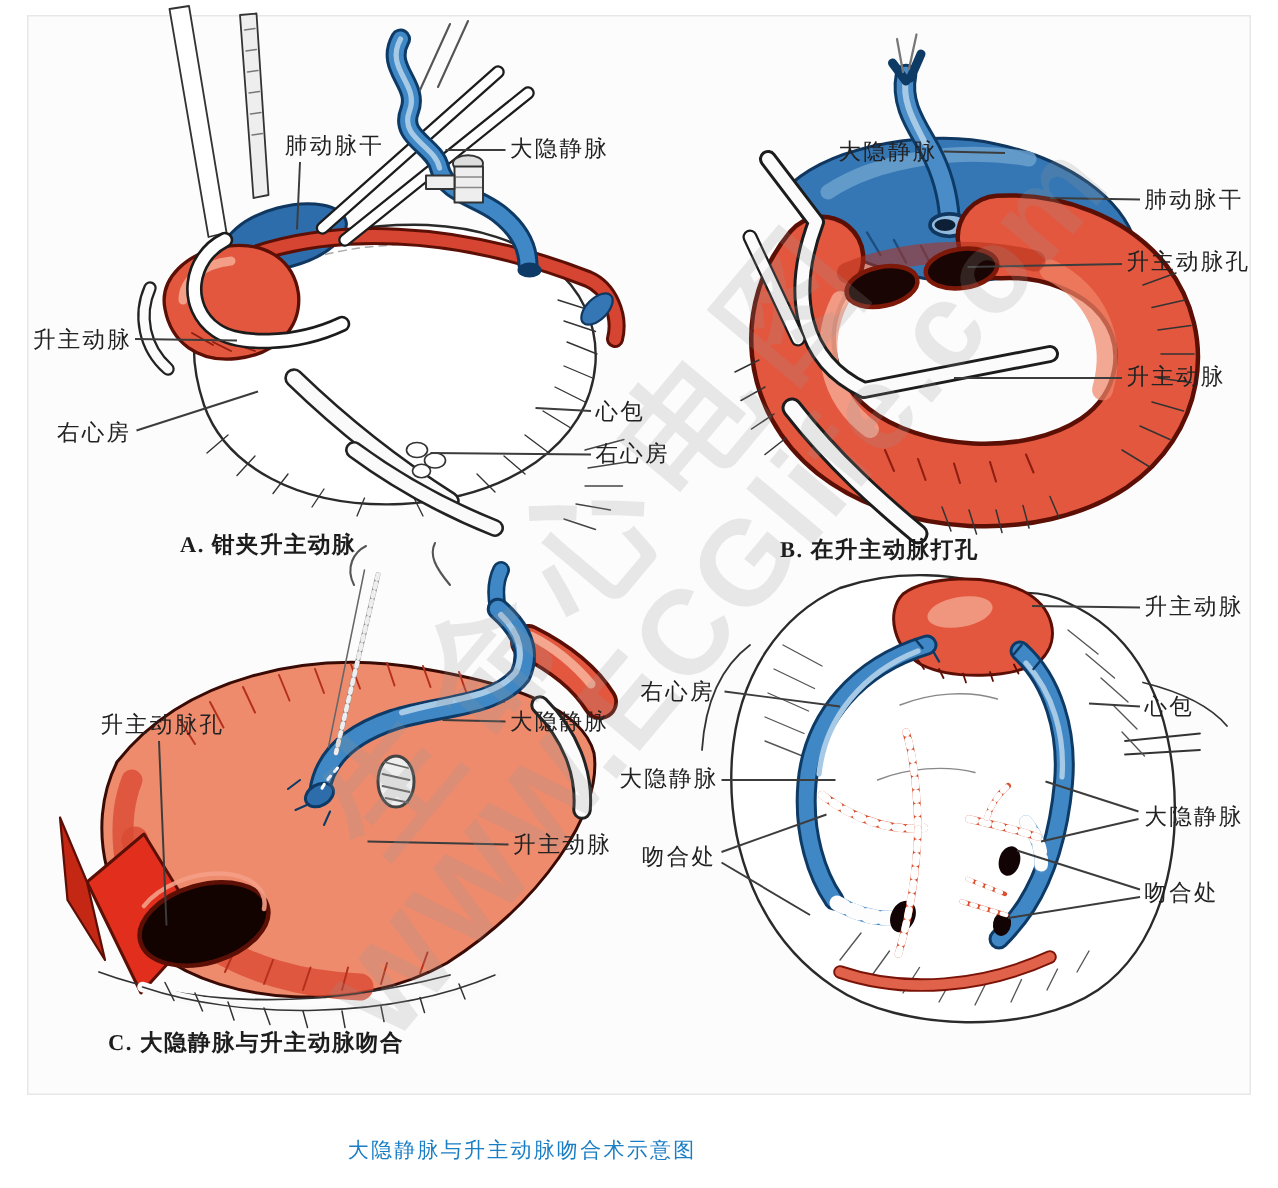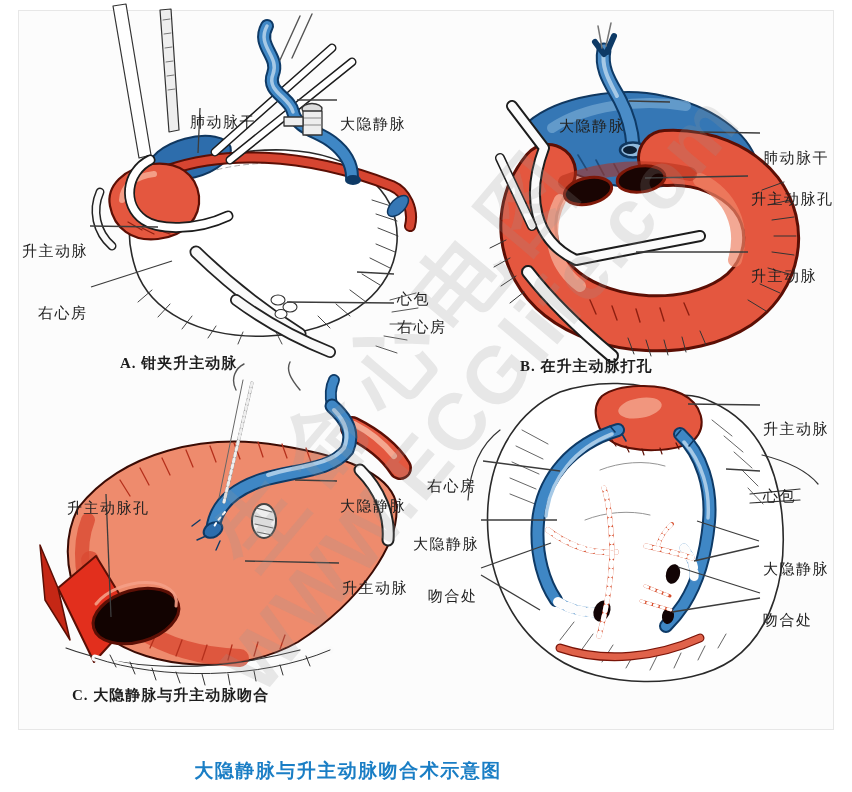--- a/index.html
+++ b/index.html
@@ -2,25 +2,25 @@
 <html><head>
 <meta charset="utf-8">
 <style>
   html,body{margin:0;padding:0;background:#fff;}
   #stage{position:relative;width:852px;height:792px;background:#fff;overflow:hidden;
          font-family:"Liberation Serif",serif;}
   .frame{position:absolute;left:18px;top:10px;width:816px;height:720px;
          background:#fcfcfc;border:1px solid #e7e7e7;box-sizing:border-box;}
   svg.art{position:absolute;left:0;top:0;z-index:2;}
   .lbl{position:absolute;z-index:10;font-size:15px;line-height:1;color:#222;
-       letter-spacing:1.5px;white-space:nowrap;margin-top:24px;}
+       letter-spacing:1.5px;white-space:nowrap;}
   .cap{position:absolute;z-index:10;font-size:15px;font-weight:bold;color:#1d1d1d;
        letter-spacing:1px;text-align:left;white-space:nowrap;}
   .fig-title{position:absolute;z-index:10;left:0;width:696px;top:758px;text-align:center;
-       font-family:"Liberation Sans",sans-serif;font-weight:bold;font-size:19px;
+       font-family:"Liberation Sans",sans-serif;font-weight:normal;font-size:14px;
        letter-spacing:1.5px;color:#1a7ec5;}
   .watermark{position:absolute;z-index:5;left:80px;top:295px;width:700px;
        transform:rotate(-50deg);text-align:center;pointer-events:none;
        font-family:"Liberation Sans",sans-serif;font-weight:bold;
        color:rgba(150,150,150,0.20);}
   .watermark .w1{font-size:88px;letter-spacing:16px;line-height:1.05;}
   .watermark .w2{font-size:80px;letter-spacing:2px;line-height:1.05;}
 </style>
 </head>
 <body>

